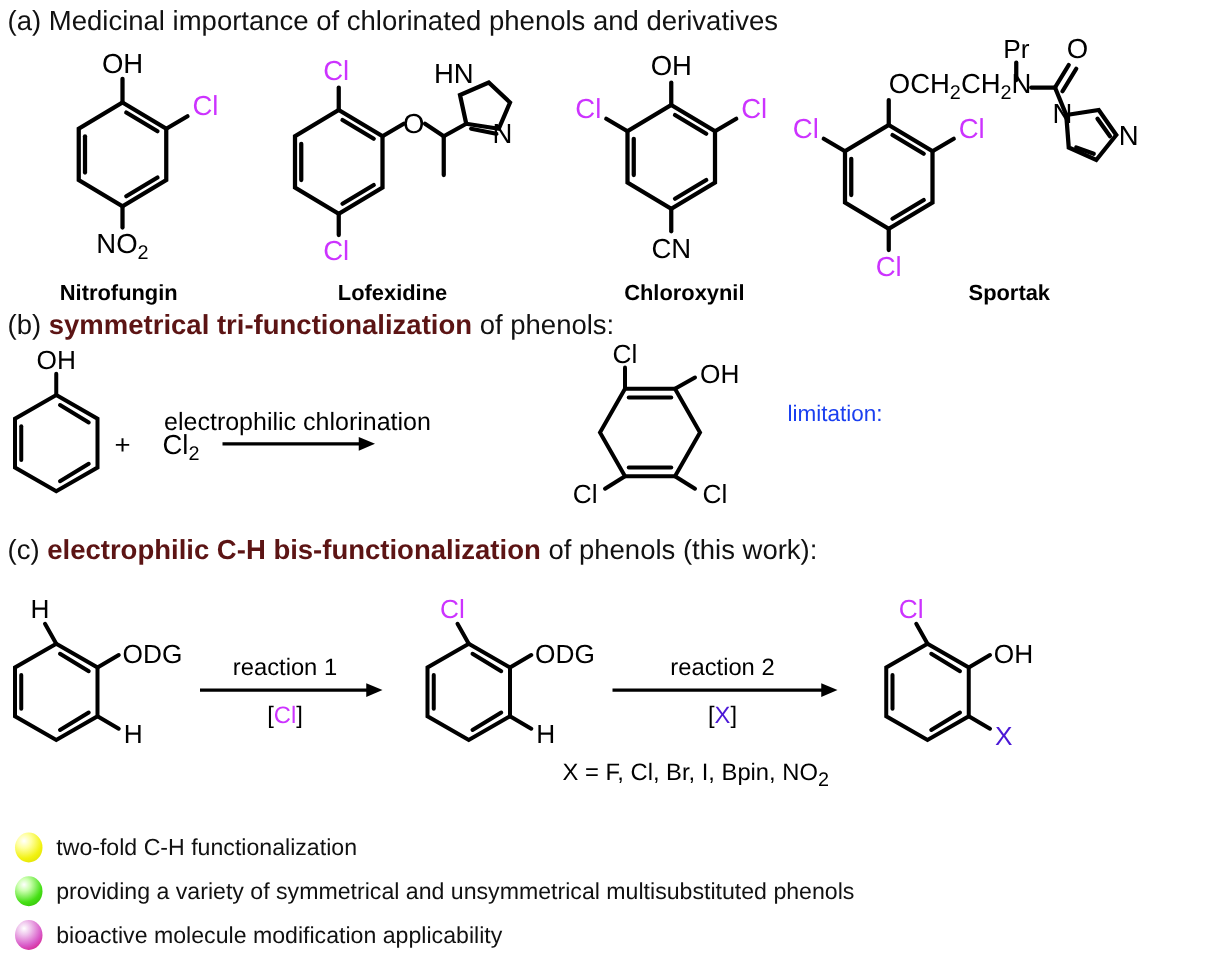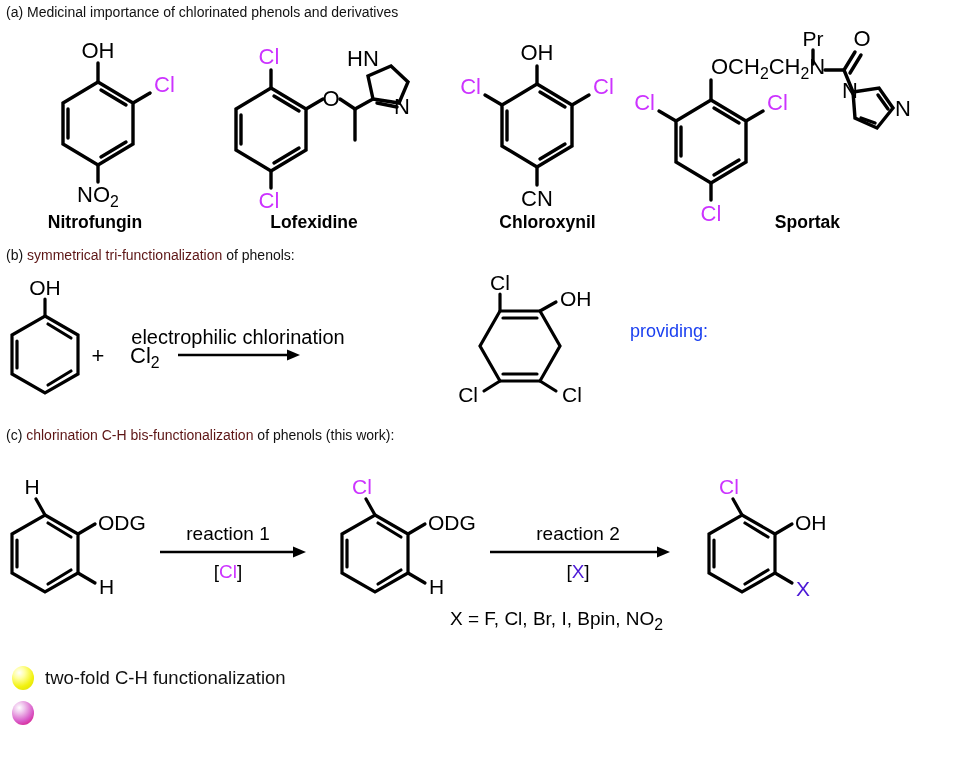--- a/index.html
+++ b/index.html
@@ -3,23 +3,23 @@
 <meta charset="utf-8">
 <title>Chlorinated phenols scheme</title>
 <style>
   html,body{margin:0;padding:0;background:#ffffff;}
   body{
     width:980px;height:766px;position:relative;overflow:hidden;
     font-family:"Liberation Sans", sans-serif;
     color:#000000;
   }
   .abs{position:absolute;}
-  .cap{font-size:14px;color:#111;white-space:nowrap;}
-  .cap b{color:#5c1414;font-weight:normal;}
-  .cmpname{font-size:17.5px;font-weight:bold;color:#000;text-align:center;white-space:nowrap;}
+  .cap{font-size:22px;color:#111;white-space:nowrap;}
+  .cap b{color:#5c1414;font-weight:bold;}
+  .cmpname{font-size:17.5px;font-weight:bold;color:#000;text-align:center;white-space:nowrap;margin-top:12px;}
   .bluetxt{font-size:18px;color:#1a3ff0;white-space:nowrap;line-height:23px;}
   .xdef{font-size:19px;color:#000000;white-space:nowrap;}
   .bullet-row{display:flex;align-items:center;gap:11px;}
   .bullet-txt{font-size:18.5px;color:#111;white-space:nowrap;}
   .sphere{width:22px;height:24px;border-radius:50%;flex:0 0 auto;}
   .sph-y{background:radial-gradient(circle at 33% 28%, #ffffff 0%, #ffff9e 26%, #f2f211 62%, #d8d800 100%);}
   .sph-g{background:radial-gradient(circle at 33% 28%, #ffffff 0%, #ccffb0 22%, #46e016 62%, #2cb300 100%);}
   .sph-m{background:radial-gradient(circle at 33% 28%, #ffffff 0%, #f0c8ee 22%, #d95cc9 60%, #d6006e 100%);}
   svg{overflow:visible;display:block;}
   svg text{font-family:"Liberation Sans", sans-serif;}
@@ -198,26 +198,26 @@
       <line x1="500" y1="103" x2="484" y2="113"></line>
     </g>
     <text x="500" y="12" text-anchor="middle" font-size="21" fill="#000">Cl</text>
     <text x="560" y="28" text-anchor="start" font-size="21" fill="#000">OH</text>
     <text x="562" y="124" text-anchor="start" font-size="21" fill="#000">Cl</text>
     <text x="478" y="124" text-anchor="end" font-size="21" fill="#000">Cl</text>
   </svg>
 </div>
 
 <div class="abs bluetxt" style="left:630px;top:320px;">
-  <div>providing:</div>
+  <div>limitation:</div>
 </div>
 
 <div class="abs cap" style="left:6px;top:427px;">
   <span>(c)</span>
-  <b>chlorination C-H bis-functionalization</b>
+  <b>electrophilic C-H bis-functionalization</b>
   <span>of phenols (this work):</span>
 </div>
 
 <div class="abs" style="left:0px;top:480px;">
   <svg width="960" height="130" viewBox="0 0 960 130">
 
     <g stroke="#000" stroke-width="3.2" fill="none" stroke-linecap="round">
       <polygon points="45,35 78,54 78,93 45,112 12,93 12,54"></polygon>
       <line x1="17" y1="60" x2="17" y2="87"></line>
       <line x1="48" y1="43" x2="71" y2="57"></line>
@@ -277,16 +277,21 @@
 
 <div class="abs xdef" style="left:450px;top:608px;">
   <span>X = F, Cl, Br, I, Bpin, NO</span><sub>2</sub>
 </div>
 
 <div class="abs" style="left:12px;top:666px;">
   <div class="bullet-row" style="margin-bottom:11px;text-align:center;">
     <span class="sphere sph-y"></span>
     <span class="bullet-txt">two-fold C-H functionalization</span>
   </div>
+  <div class="bullet-row" style="margin-bottom:11px;">
+    <span class="sphere sph-g"></span>
+    <span class="bullet-txt">providing a variety of symmetrical and unsymmetrical multisubstituted phenols</span>
+  </div>
   <div class="bullet-row">
     <span class="sphere sph-m"></span>
+    <span class="bullet-txt">bioactive molecule modification applicability</span>
   </div>
 </div>
 
 </body></html>

